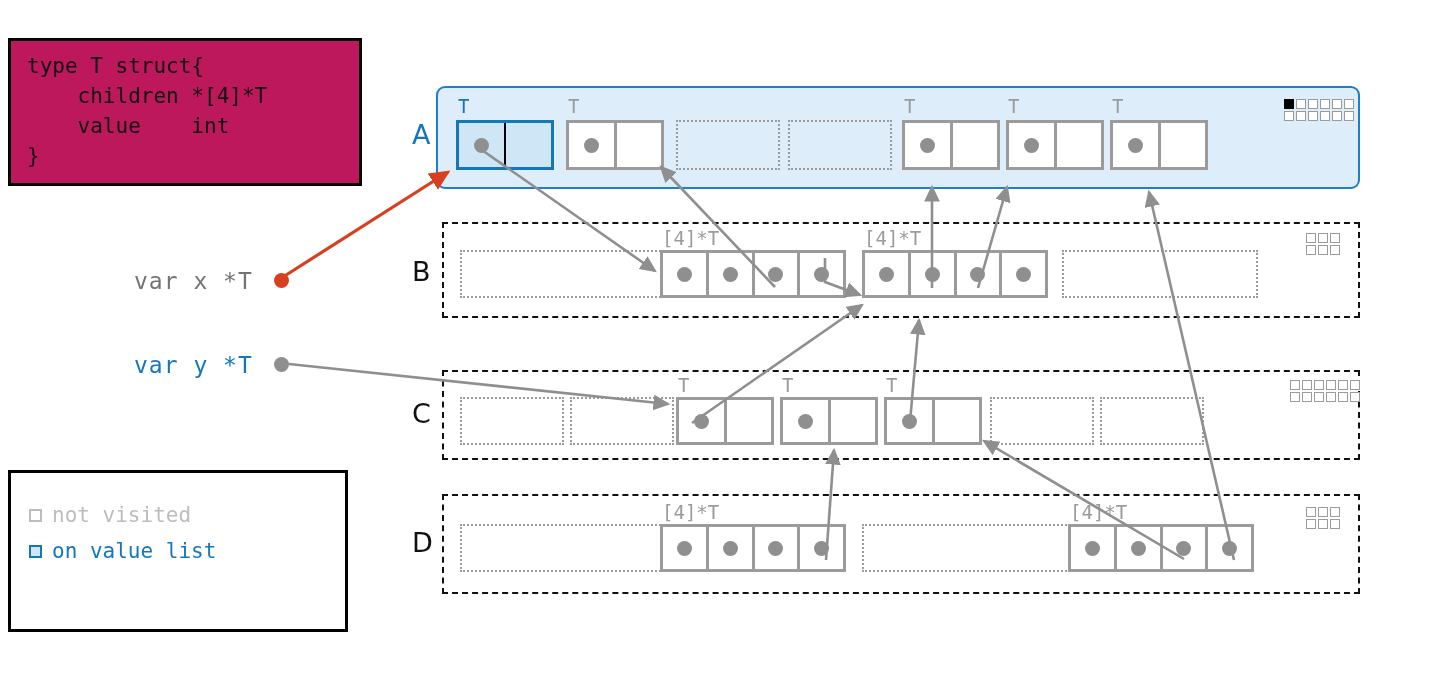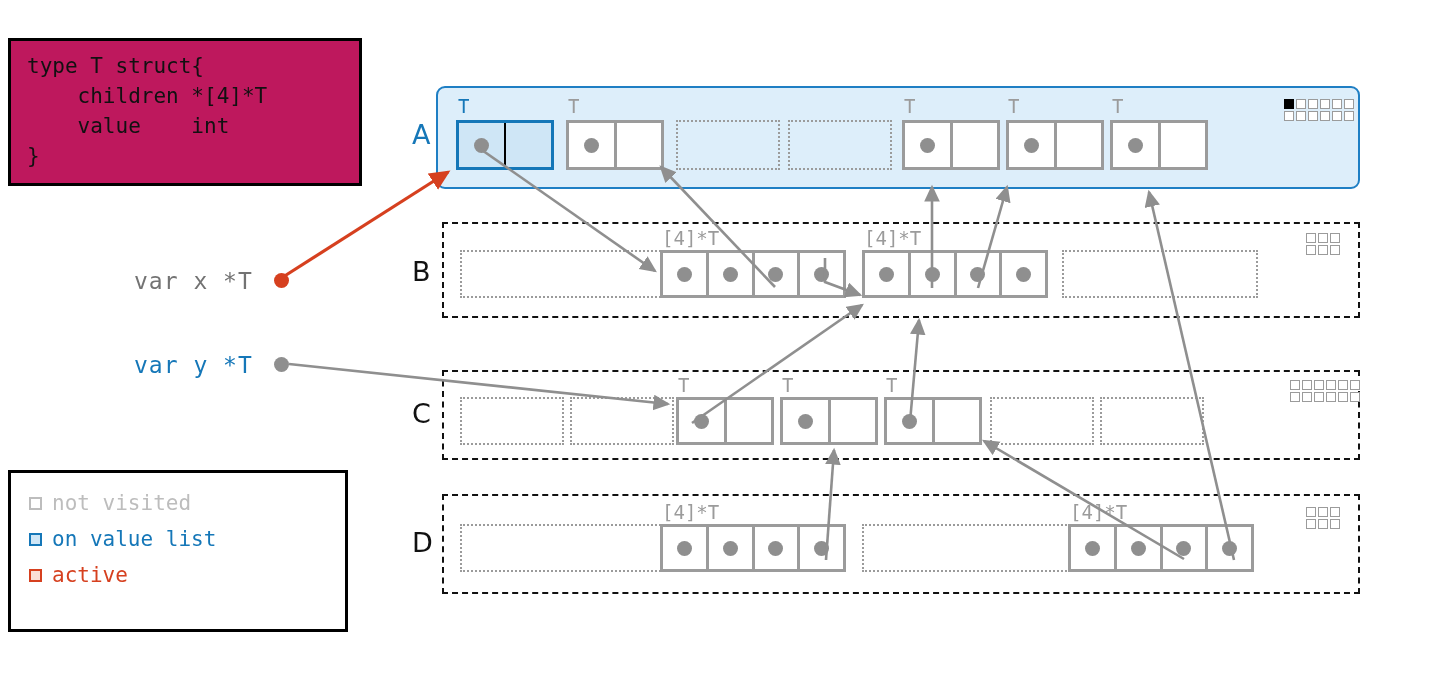--- a/index.html
+++ b/index.html
@@ -9,21 +9,21 @@
 
   
   #struct-box{left:8px;top:30px;width:354px;height:148px;border:3px solid #000;
               background:#be185d;box-sizing:border-box;margin-top:8px;}
   #struct-box pre{margin:0;padding:10px 0 0 16px;font-size:21px;line-height:30px;
                   color:#111;font-family:"DejaVu Sans Mono","Liberation Mono",monospace;
                   white-space:pre;}
 
   
   #legend-box{left:8px;top:470px;width:340px;height:162px;border:3px solid #000;
-              background:#fff;box-sizing:border-box;padding:12px 0 0 18px;}
+              background:#fff;box-sizing:border-box;padding:24px 0 0 18px;}
   .legend-row{display:flex;align-items:center;height:36px;font-size:21px;
               font-family:"DejaVu Sans Mono","Liberation Mono",monospace;}
   .legend-sw{width:13px;height:13px;box-sizing:border-box;border:2px solid;margin-right:10px;flex:none;}
 
   
   .varlabel{font-size:23px;font-family:"DejaVu Sans Mono","Liberation Mono",monospace;
             letter-spacing:1px;white-space:nowrap;}
   .vardot{width:15px;height:15px;border-radius:50%;}
 
   
@@ -69,24 +69,20 @@
 
 <div class="abs rowbox" id="legend-box">
   <div class="legend-row">
     <span class="legend-sw" style="border-color:#bdbdbd;background:#ffffff;"></span>
     <span style="color:#bdbdbd;">not visited</span>
   </div>
   <div class="legend-row">
     <span class="legend-sw" style="border-color:#1577b8;background:#cfe6f6;"></span>
     <span style="color:#1577b8;">on value list</span>
   </div>
-  <div class="legend-row">
-    <span class="legend-sw" style="border-color:#d6401f;background:#fadfd8;"></span>
-    <span style="color:#d6401f;">active</span>
-  </div>
 </div>
 
 <div class="abs varlabel" style="left:134px;top:268px;color:#737373;">var x *T</div>
 <div class="abs vardot" style="left:274px;top:273px;background:#d6401f;"></div>
 
 <div class="abs varlabel" style="left:134px;top:352px;color:#1577b8;">var y *T</div>
 <div class="abs vardot" style="left:274px;top:357px;background:#8f8f8f;"></div>
 
 <div class="abs rowlabel" style="left:412px;top:119px;color:#1577b8;">A</div>
 <div class="abs rowbox" id="rowA-box">

